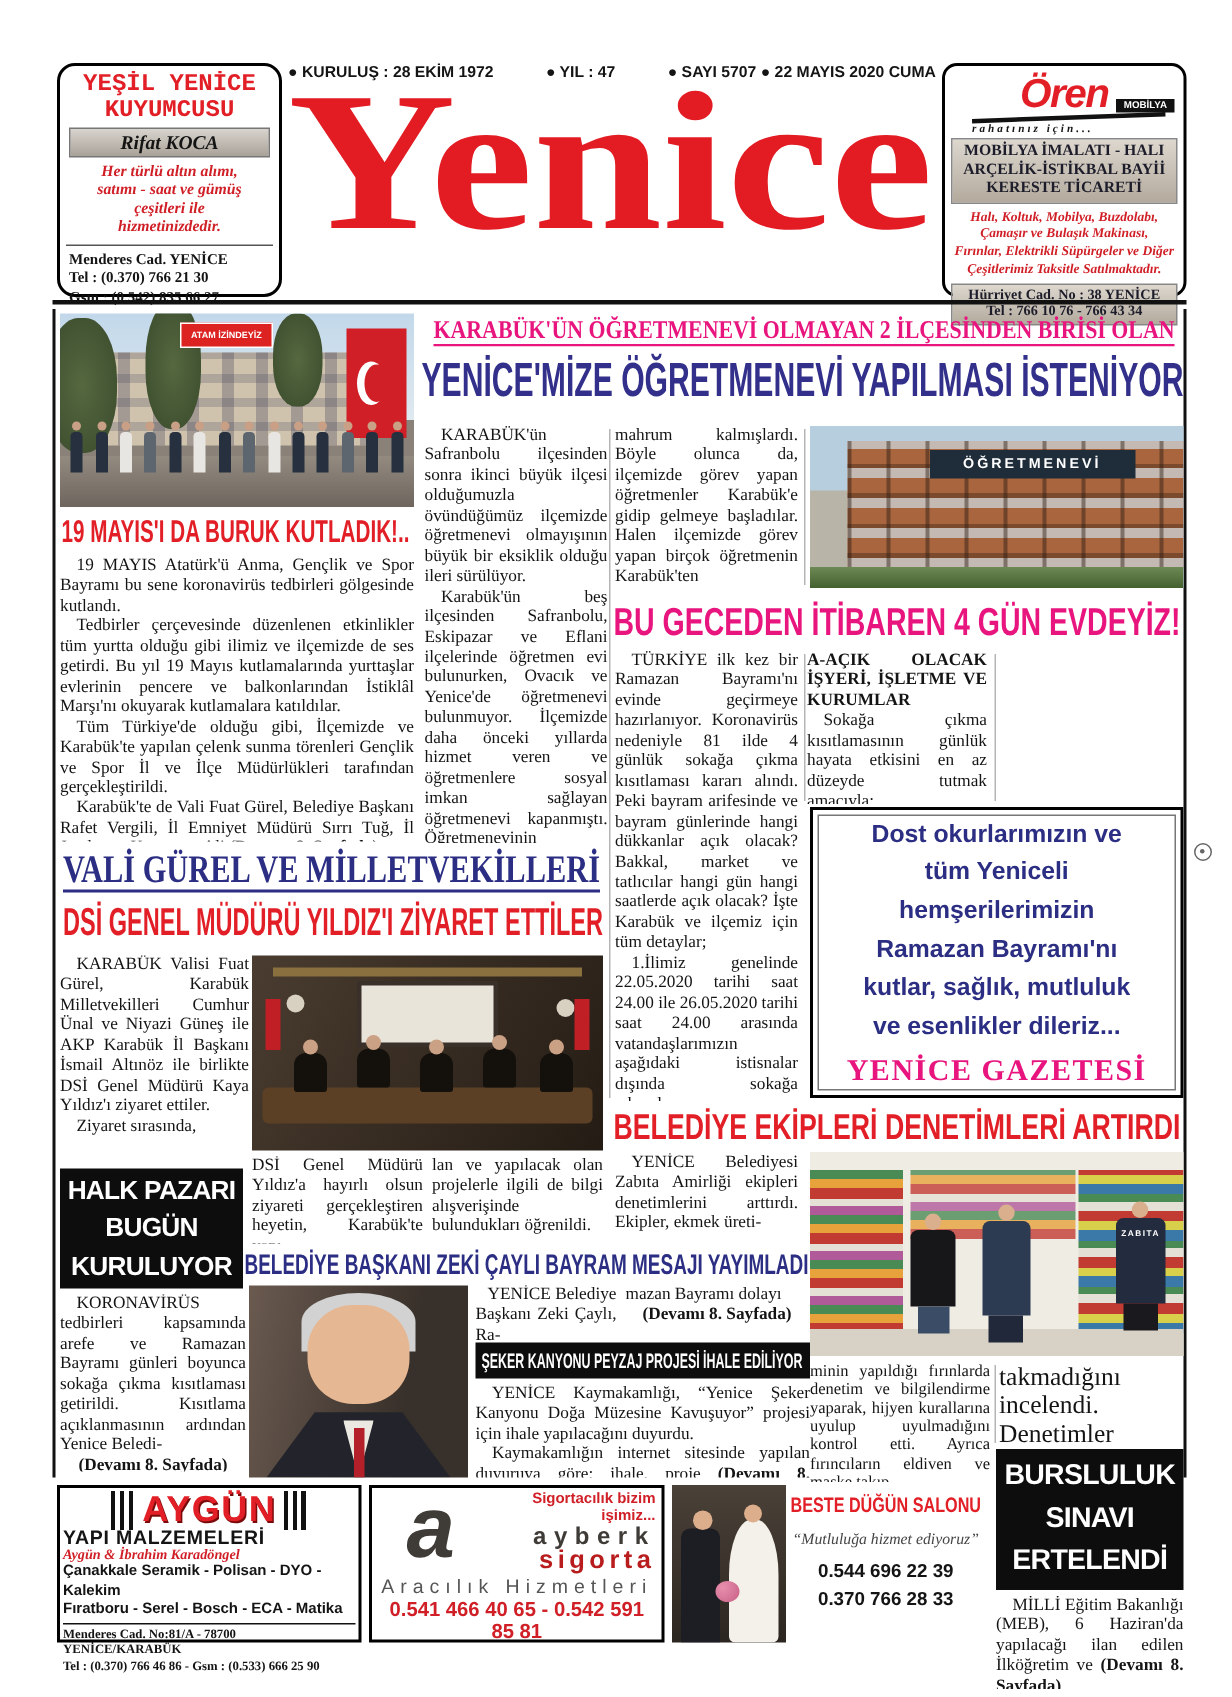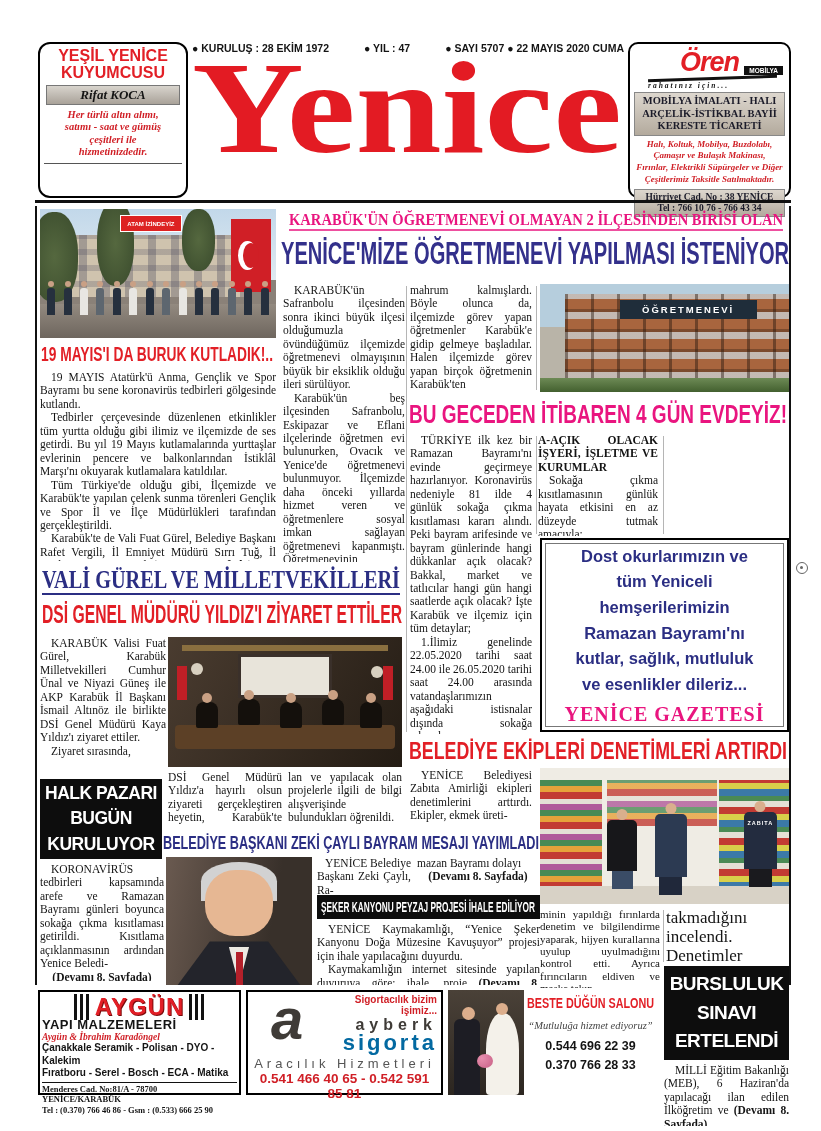--- a/index.html
+++ b/index.html
@@ -4,21 +4,21 @@
 <style>
   *{margin:0;padding:0;box-sizing:border-box}
   html,body{background:#fff}
   .page{position:relative;width:821px;height:1131px;background:#fff;overflow:hidden;
         font-family:"Liberation Serif",serif;color:#141414}
   .abs{position:absolute}
 
   
   .ad{border:2px solid #000;background:#fff}
   .kuyumcu{left:38px;top:42px;width:150px;height:156px;border-radius:12px;padding:4px 4px;text-align:center}
-  .k-title{color:#e21f26;font-family:Liberation Sans, sans-serif;font-weight:bold;font-size:16px;line-height:1.05;white-space:pre-line}
+  .k-title{color:#e21f26;font-family:Liberation Mono, monospace;font-weight:bold;font-size:16px;line-height:1.05;white-space:pre-line}
   .k-name{margin:3px 2px;border:1px solid #777;background:linear-gradient(#d8d4cd,#a9a299);
           font-style:italic;font-weight:bold;font-size:13px;padding:1px 14px}
   .k-slogan{color:#d01f26;font-weight:bold;font-style:italic;font-size:10.5px;line-height:1.2;white-space:pre-line;margin:4px 0;border-bottom:1px solid #555;padding-bottom:4px}
   .k-foot{font-weight:bold;font-size:10px;line-height:1.25;text-align:left;padding-left:2px}
 
   .masthead{left:190px;top:40px;width:436px;height:158px}
   .info-line{display:flex;justify-content:space-between;font-family:"Liberation Sans",sans-serif;
              font-weight:bold;font-size:10.5px;padding:2px 2px 0 2px}
   .logo-svg text{font:bold 132px "Liberation Serif",serif;fill:#e31b23}
   .strip{position:absolute;left:0;bottom:0;width:100%;border:1.5px solid #000;display:flex;justify-content:space-between;
@@ -136,21 +136,21 @@
   .a-own{color:#d01f26;font-style:italic;font-weight:bold;font-size:9.5px}
   .a-brands{font-family:"Liberation Sans",sans-serif;font-weight:bold;font-size:10px;line-height:1.25}
   .a-foot{border-top:1.5px solid #111;margin-top:2px;padding-top:1px;font-weight:bold;font-size:8.5px;line-height:1.25}
 
   .ayberk{left:246px;top:990px;width:197px;height:105px;border-width:2.5px;padding:2px 4px}
   .ab-top{display:flex}
   .ab-a{font-family:"Liberation Sans",sans-serif;font-weight:bold;font-style:italic;font-size:58px;line-height:.85;color:#3f3b37;width:38%;text-align:center}
   .ab-right{flex:1;text-align:right}
   .ab-slogan{color:#d01f26;font-family:"Liberation Sans",sans-serif;font-weight:bold;font-size:10px}
   .ab-n1{font-family:"Liberation Sans",sans-serif;font-weight:bold;font-size:16px;letter-spacing:5px;color:#3f3b37}
-  .ab-n2{font-family:"Liberation Sans",sans-serif;font-weight:bold;font-size:22px;letter-spacing:3px;color:#0369a1;margin-top:-4px}
+  .ab-n2{font-family:"Liberation Sans",sans-serif;font-weight:bold;font-size:17px;letter-spacing:3px;color:#b91c1c;margin-top:-4px}
   .ab-sub{text-align:center;font-family:"Liberation Sans",sans-serif;font-size:13px;letter-spacing:4px;color:#555}
   .ab-ph{text-align:center;color:#d01f26;font-family:"Liberation Sans",sans-serif;font-weight:bold;font-size:13.5px}
 
   .beste{left:448px;top:990px;width:209px;height:105px;display:flex}
   .beste-txt{flex:1;text-align:center;padding-top:4px}
   .b-slogan{font-style:italic;font-size:10.5px;color:#444;margin:4px 0 6px}
   .b-ph{font-family:"Liberation Sans",sans-serif;font-weight:bold;font-size:12.5px;line-height:1.5}
 </style>
 </head>
 <body>
@@ -158,20 +158,25 @@
 <div class="page">
 
   <div class="ad kuyumcu abs">
     <div class="k-title">YEŞİL YENİCE
 KUYUMCUSU</div>
     <div class="k-name">Rifat KOCA</div>
     <div class="k-slogan">Her türlü altın alımı,
 satımı - saat ve gümüş
 çeşitleri ile
 hizmetinizdedir.</div>
+    <div class="k-foot">
+      <div>Menderes Cad. YENİCE</div>
+      <div>Tel : (0.370) 766 21 30</div>
+      <div>Gsm : (0.542) 835 66 27</div>
+    </div>
   </div>
 
   <div class="masthead abs">
     <div class="info-line">
       <span>● KURULUŞ : 28 EKİM 1972</span>
       <span>● YIL : 47</span>
       <span>● SAYI 5707 ●  22 MAYIS 2020 CUMA</span>
     </div>
     <svg class="logo-svg" width="436" height="118">
       <text x="2" y="98" textLength="430" lengthAdjust="spacingAndGlyphs">Yenice</text>

